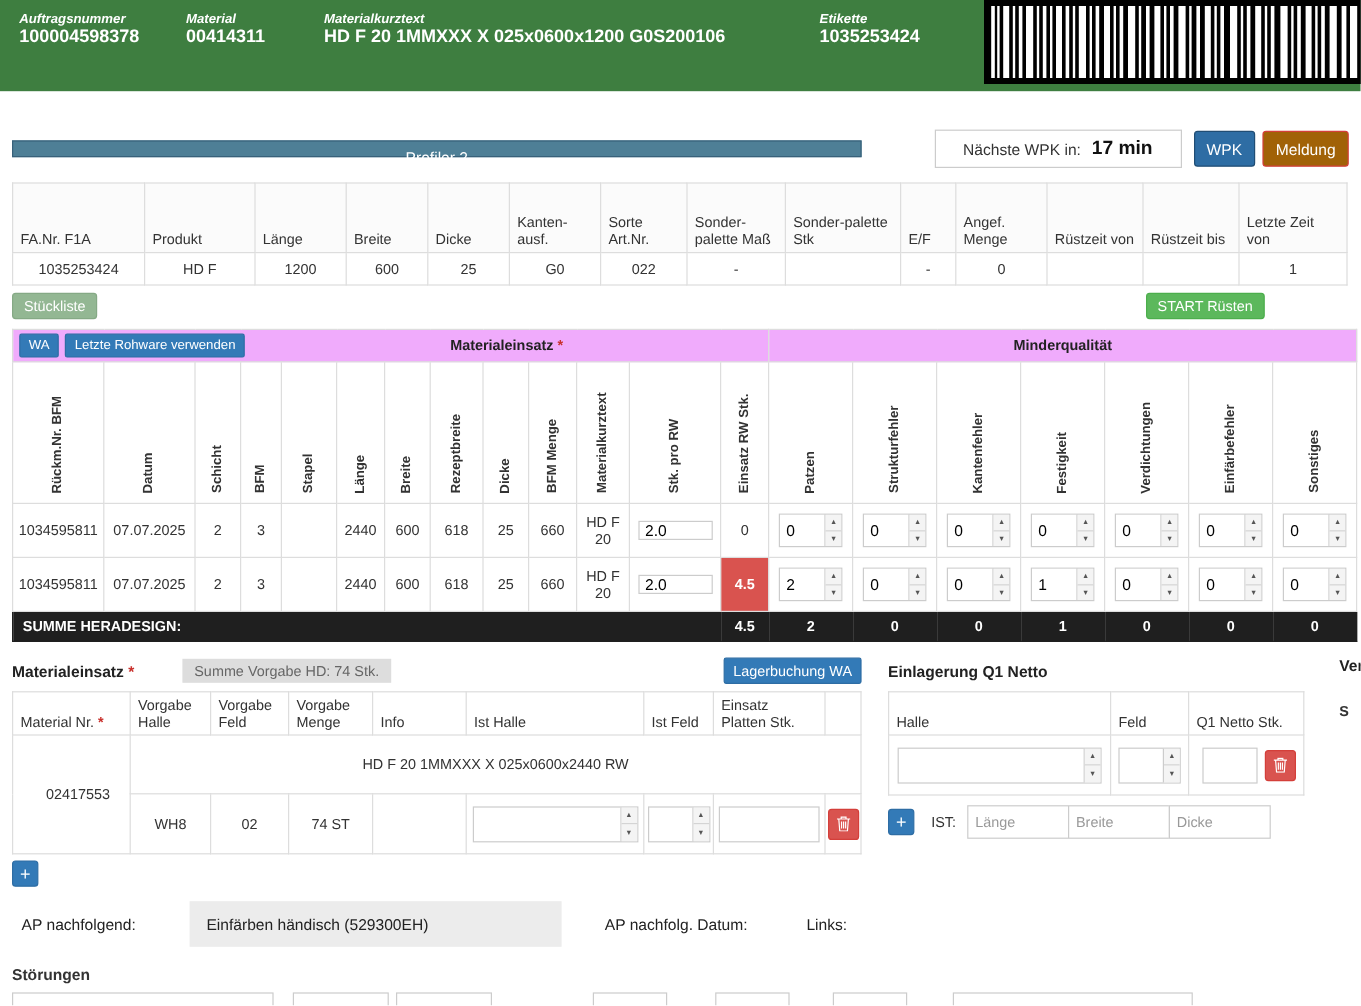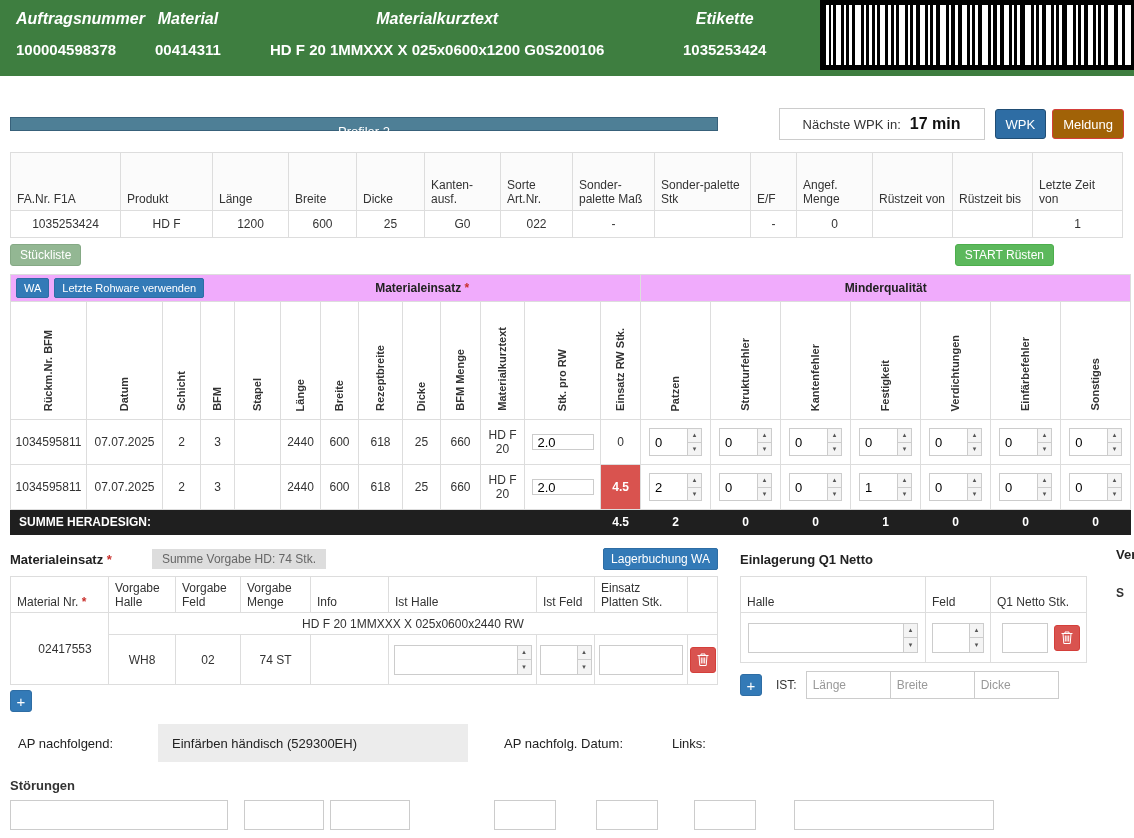--- a/index.html
+++ b/index.html
@@ -3,22 +3,22 @@
 <meta charset="utf-8">
 <style>
   * { box-sizing: border-box; }
   html,body { margin:0; padding:0; background:#fff; }
   .page { position:relative; width:1134px; height:838px; overflow:hidden; background:#fff;
           font-family:"Liberation Sans","DejaVu Sans",sans-serif; color:#333; font-size:12px; }
 
   
   .topbar { position:relative; height:76px; background:#3e7e40; color:#fff; }
   .hfield { position:absolute; top:10px; }
-  .hfield .hl { font-size:16px; font-style:italic; font-weight:bold;text-align:center; }
-  .hfield .hv { font-size:15px; font-weight:bold; margin-top:13px; white-space:nowrap; }
+  .hfield .hl { font-size:11px; font-style:italic; font-weight:bold; }
+  .hfield .hv { font-size:15px; font-weight:bold; white-space:nowrap; }
   .f1{left:16px} .f2{left:155px} .f3{left:270px} .f4{left:683px}
   .barcode { position:absolute; top:0; right:0; width:314px; height:70px; background:#000; }
 
   
   .toolbar { display:flex; align-items:center; margin:32px 10px 0; }
   .station-bar { width:708px; height:14px; background:#4e7f96; border:1px solid #38617a;
                  color:#fff; text-align:center; line-height:28px; font-size:13px; }
   .wpk-box { margin-left:auto; height:32px; border:1px solid #ccc; display:flex; align-items:center;
              justify-content:center; gap:9px; width:206px; background:#fff; }
   .wpk-box .lbl { font-size:13px; color:#333; }
@@ -77,21 +77,21 @@
   .lr { width:346px; margin-left:22px; }
   .lc { margin-left:30px; }
   .sechead { display:flex; align-items:center; margin-bottom:5px; height:24px; }
   .sec-title { font-weight:bold; font-size:13px; color:#222; white-space:nowrap; }
   .badge-gray { margin-left:40px; background:#ddd; color:#666; font-size:12px; padding:3px 10px; white-space:nowrap; }
   .sechead .btn-xs { margin-left:auto; height:22px; font-size:12px; }
   .ltable { width:707px; }
   .ltable th, .etable th { border:1px solid #ddd; font-weight:normal; font-size:12px; text-align:left;
                vertical-align:bottom; padding:3px 6px; height:36px; background:#fff; color:#333; }
   .ltable td, .etable td { border:1px solid #ddd; font-size:12px; text-align:center; background:#fff; }
-  .gband { background:#e9e9e9; height:22px; padding:3px; }
+  .gband { background:#e9e9e9; height:22px; padding:17px; }
   .matnr { text-align:left; padding-left:12px; }
   .ldr td { height:50px; }
   .sel { display:inline-flex; border:1px solid #ccc; height:30px; background:#fff; vertical-align:middle; }
   .sel .fillbox { flex:1; }
   .w138{width:138px} .w52{width:52px} .w170{width:170px}
   .in { border:1px solid #ccc; height:30px; font-size:13px; padding:2px 6px; font-family:inherit; }
   .w84{width:84px} .w46{width:46px}
   .btn-trash { width:26px; height:26px; background:#d9534f; border:1px solid #d43f3a; border-radius:3px;
                display:inline-flex; align-items:center; justify-content:center; cursor:pointer; padding:0; }
   .btn-plus { width:22px; height:22px; background:#337ab7; border:1px solid #2e6da4; border-radius:3px;

